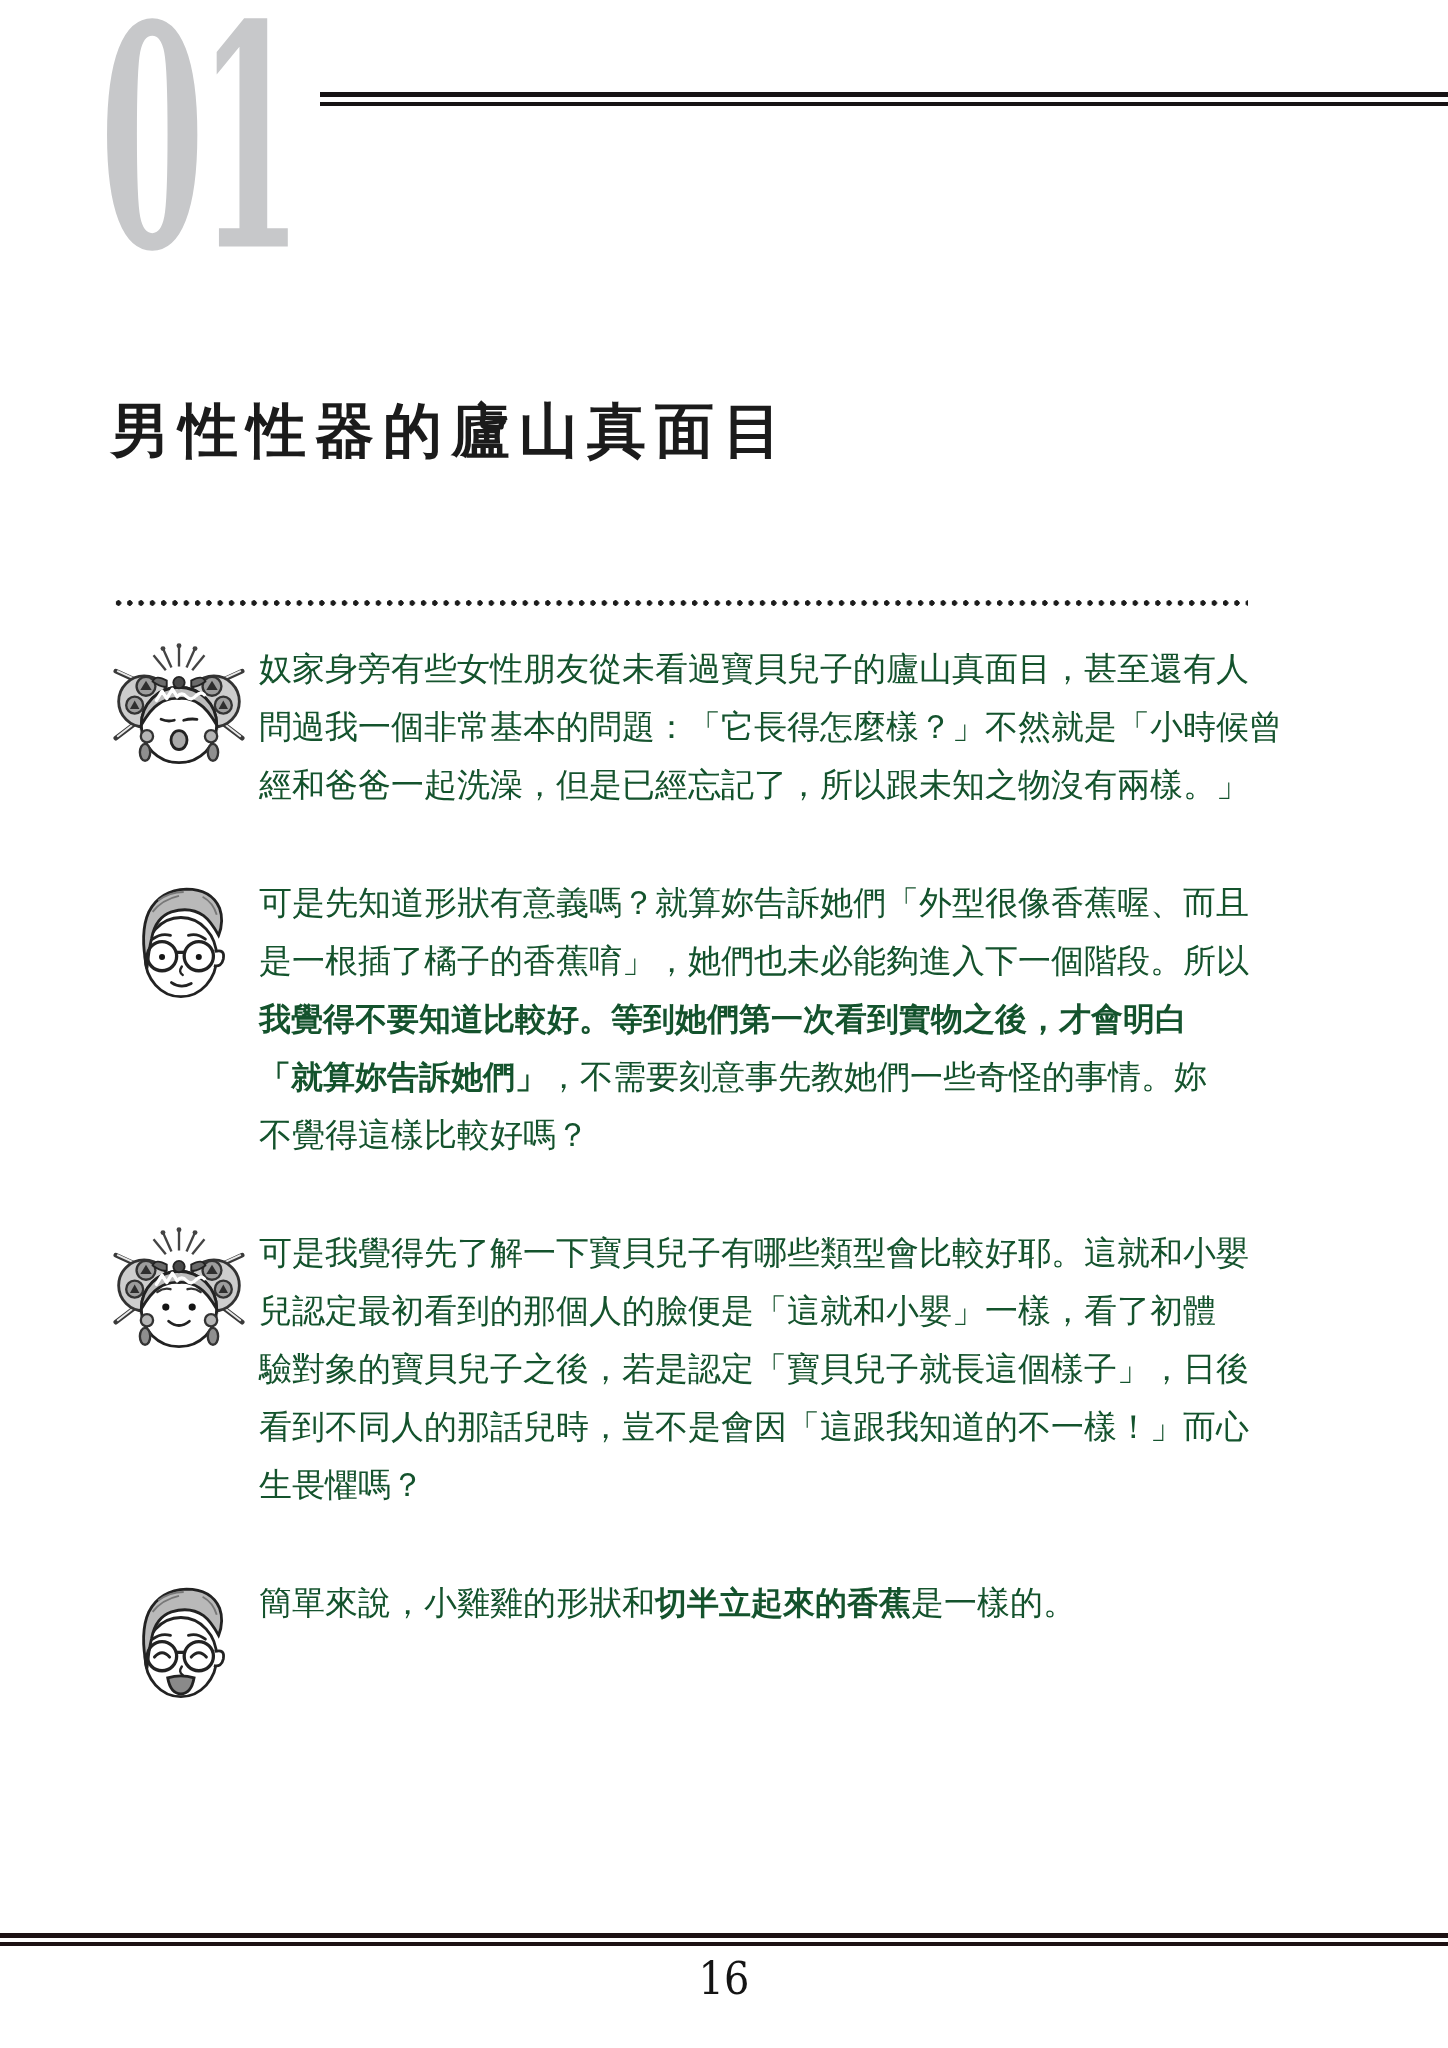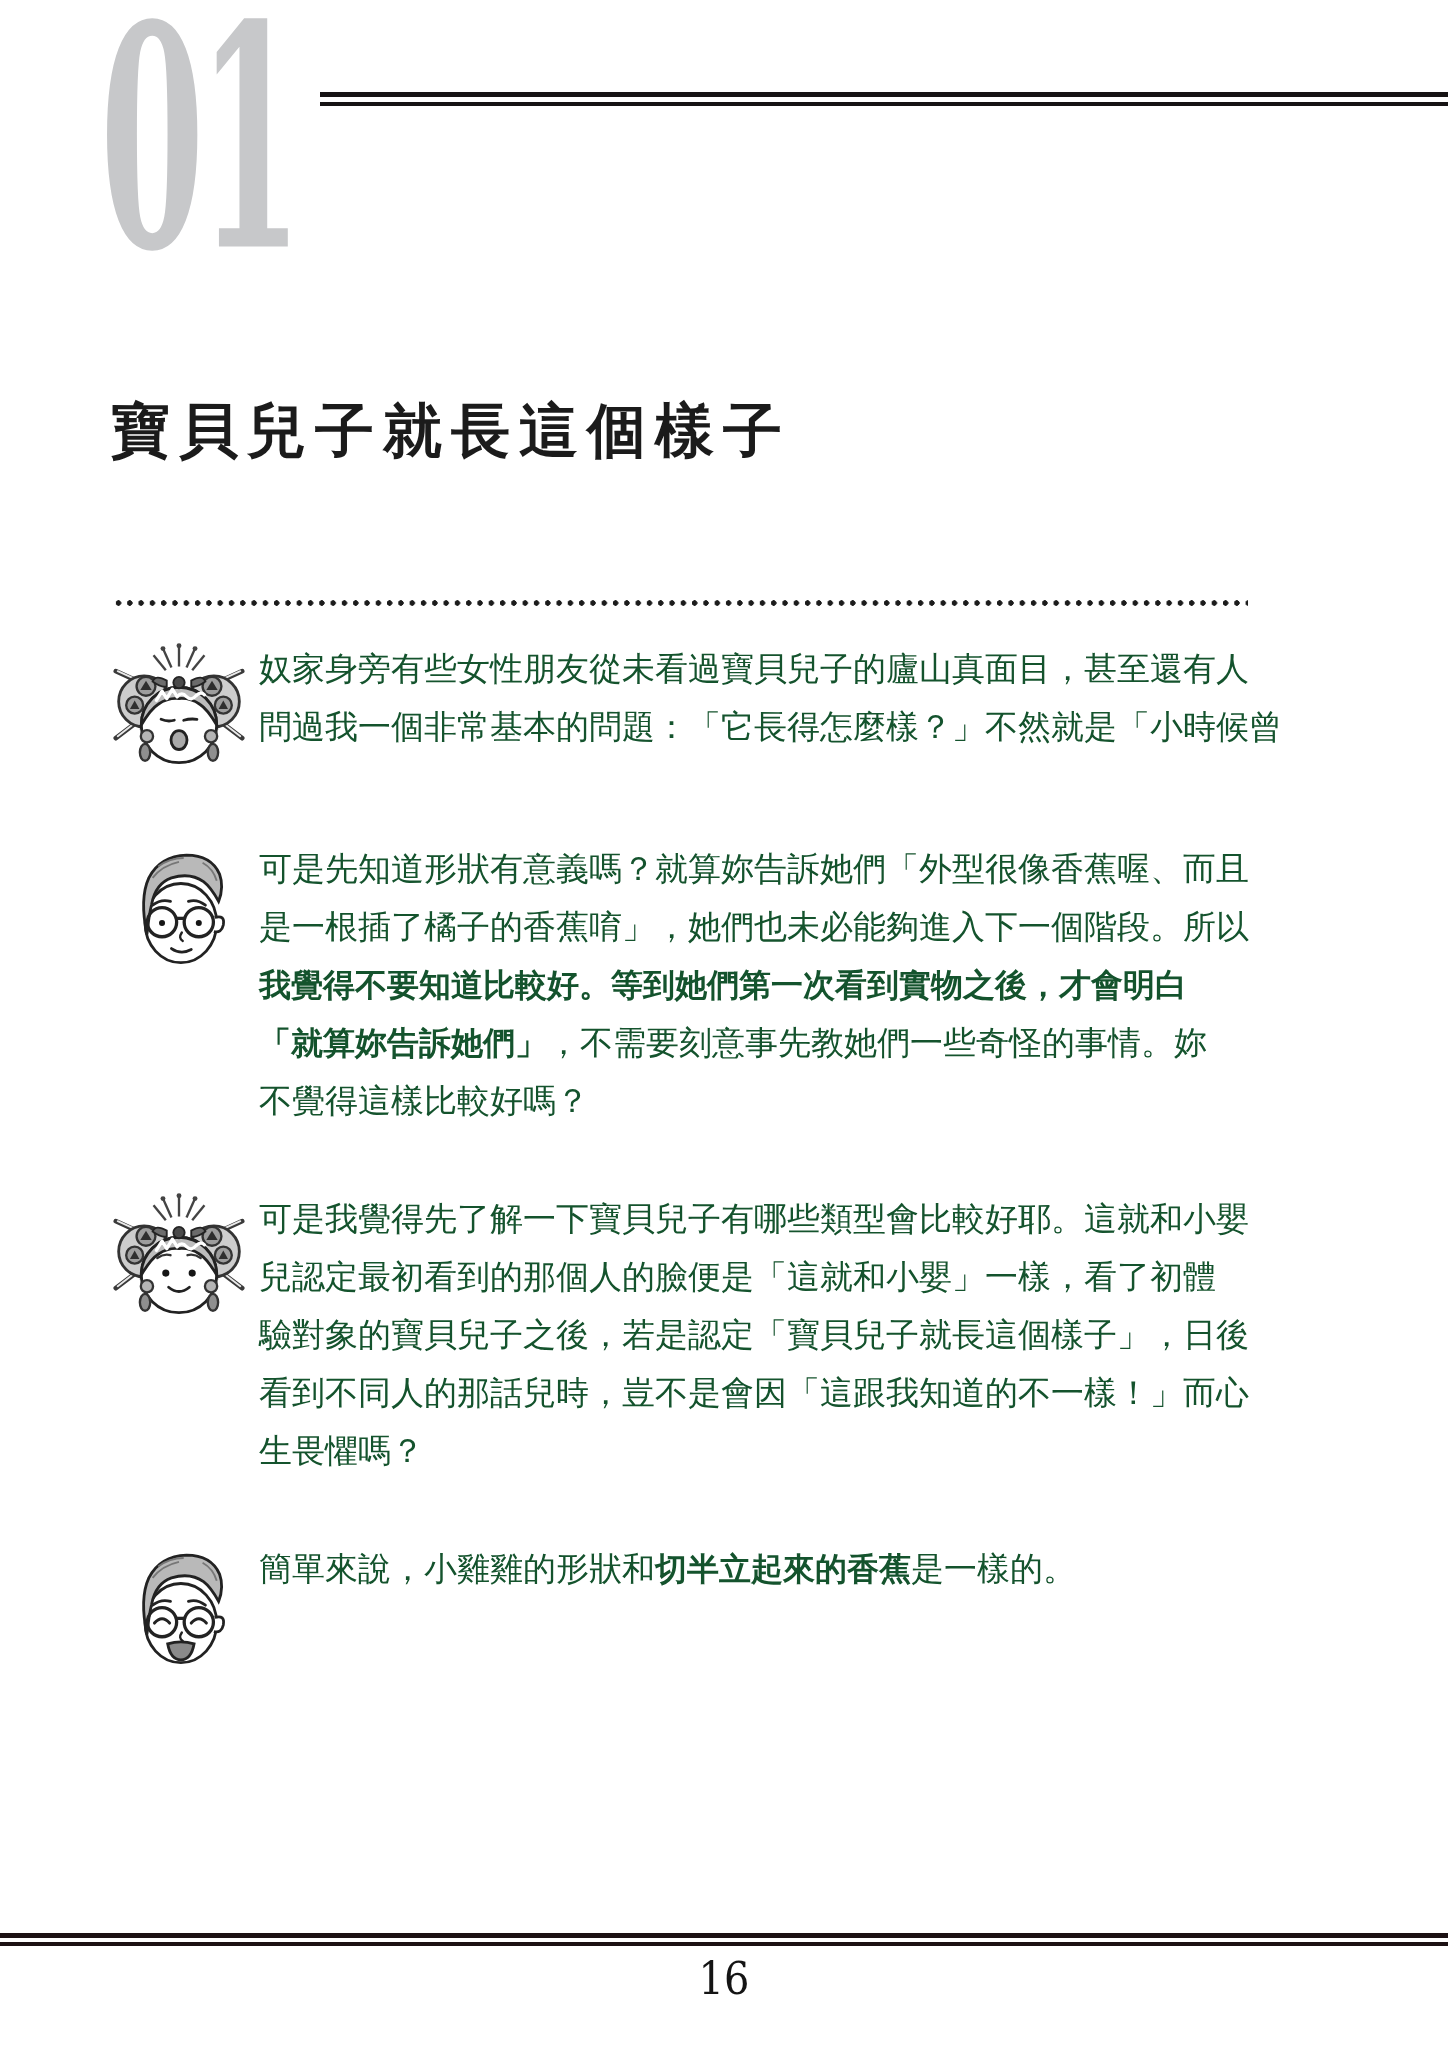--- a/index.html
+++ b/index.html
@@ -48,21 +48,21 @@
   .page-number {
     position:absolute; left:0; top:1956px; width:100%; text-align:center;
     font-size:40px; color:#141414; transform:scaleY(1.1);
   }
 </style>
 </head>
 <body>
 
 <div class="chapter-number">01</div>
 <div class="top-rule"></div>
-<h1 class="page-title" style="margin:0;">寶貝兒子就長這個樣子</h1>
+<h1 class="page-title" style="margin:0;">男性性器的廬山真面目</h1>
 <div class="dotted-rule"></div>
 
 <div class="dialogue-list">
     <div class="dialogue-row">
       <span class="avatar">
         <svg viewBox="0 0 140 140" width="132" height="140" xmlns="http://www.w3.org/2000/svg">
           <g stroke="#3a3a3a" stroke-width="5" stroke-linecap="round">
             <line x1="36" y1="46" x2="3" y2="31"></line>
             <line x1="32" y1="80" x2="3" y2="102"></line>
             <line x1="104" y1="46" x2="137" y2="31"></line>
@@ -112,20 +112,21 @@
             <ellipse cx="106" cy="117" rx="5.5" ry="9" fill="#8f8f8f"></ellipse>
           </g>
           <path d="M51 82 q7 3 14 1" stroke="#222" stroke-width="3" fill="none" stroke-linecap="round"></path>
           <path d="M75 83 q7 -2 14 -1" stroke="#222" stroke-width="3" fill="none" stroke-linecap="round"></path>
           <ellipse cx="70" cy="104" rx="8.5" ry="10" fill="#aaaaaa" stroke="#222" stroke-width="3"></ellipse>
         </svg>
       </span>
       <div class="text-block">
         <div class="text-line"><span class="seg">奴家身旁有些女性朋友從未看過寶貝兒子的廬山真面目，甚至還有人</span></div>
         <div class="text-line"><span class="seg">問過我一個非常基本的問題：「它長得怎麼樣？」不然就是「小時候曾</span></div>
+        <div class="text-line"><span class="seg">經和爸爸一起洗澡，但是已經忘記了，所以跟未知之物沒有兩樣。」</span></div>
       </div>
     </div>
     <div class="dialogue-row">
       <span class="avatar">
         <svg viewBox="0 0 140 140" width="132" height="140" xmlns="http://www.w3.org/2000/svg">
           <ellipse cx="72" cy="86" rx="38" ry="42" fill="#ffffff" stroke="#222" stroke-width="3"></ellipse>
           <path d="M108 80 q11 -3 9 8 q-2 9 -10 7" fill="#ffffff" stroke="#222" stroke-width="3"></path>
           <path d="M36 98 Q28 60 38 38 Q50 15 78 14 Q104 14 113 34 Q118 48 112 63 Q104 48 96 42 Q82 32 62 38 Q45 44 41 66 Q38 78 36 98 Z" fill="#b9b9b9" stroke="#222" stroke-width="3"></path>
           <path d="M48 26 Q60 17 75 17" stroke="#777" stroke-width="2" fill="none"></path>
           <path d="M42 38 Q52 25 70 21" stroke="#777" stroke-width="2" fill="none"></path>

